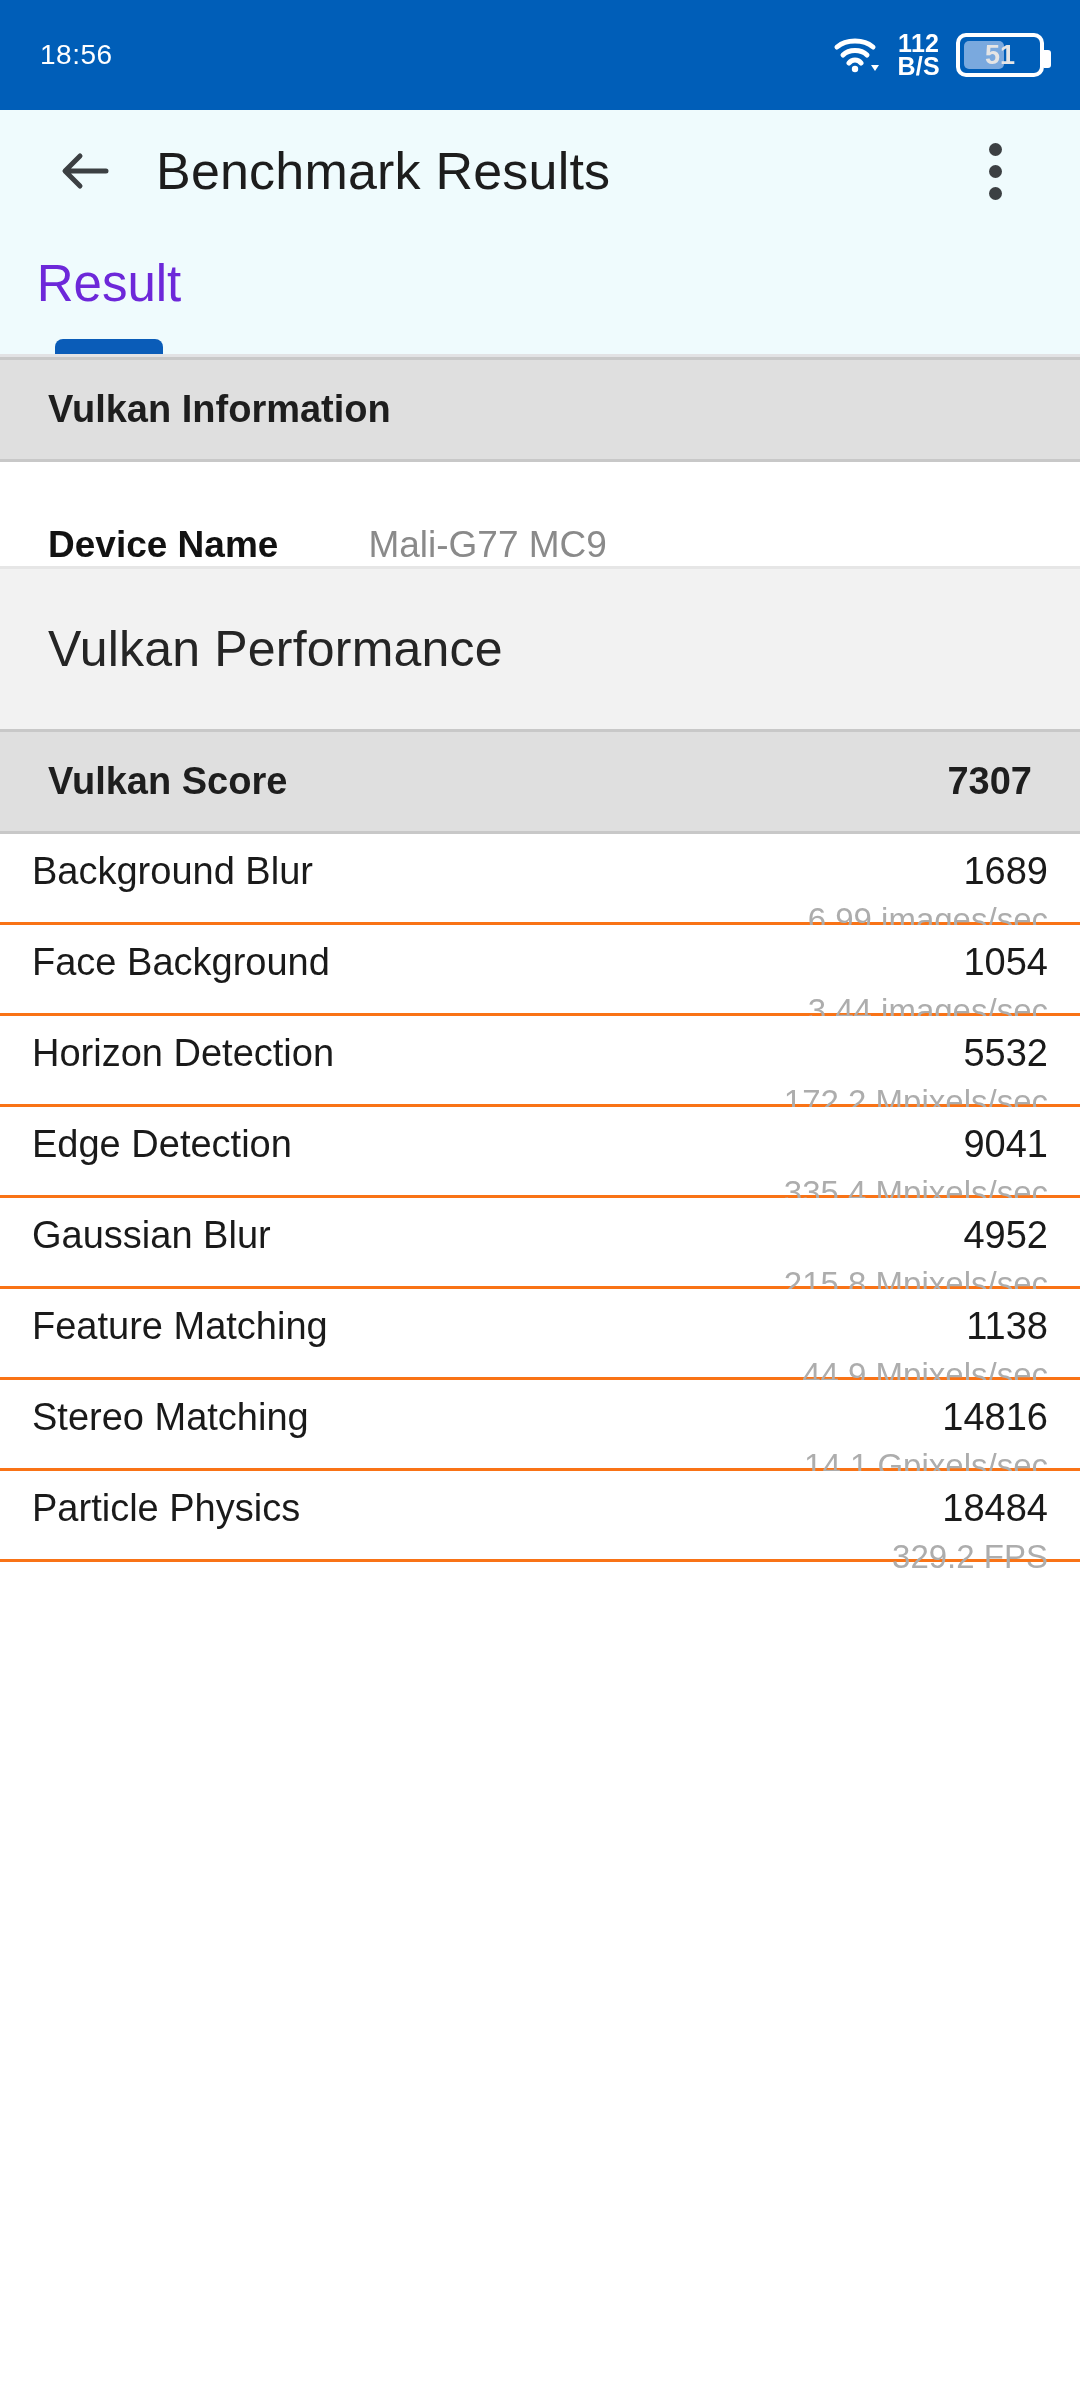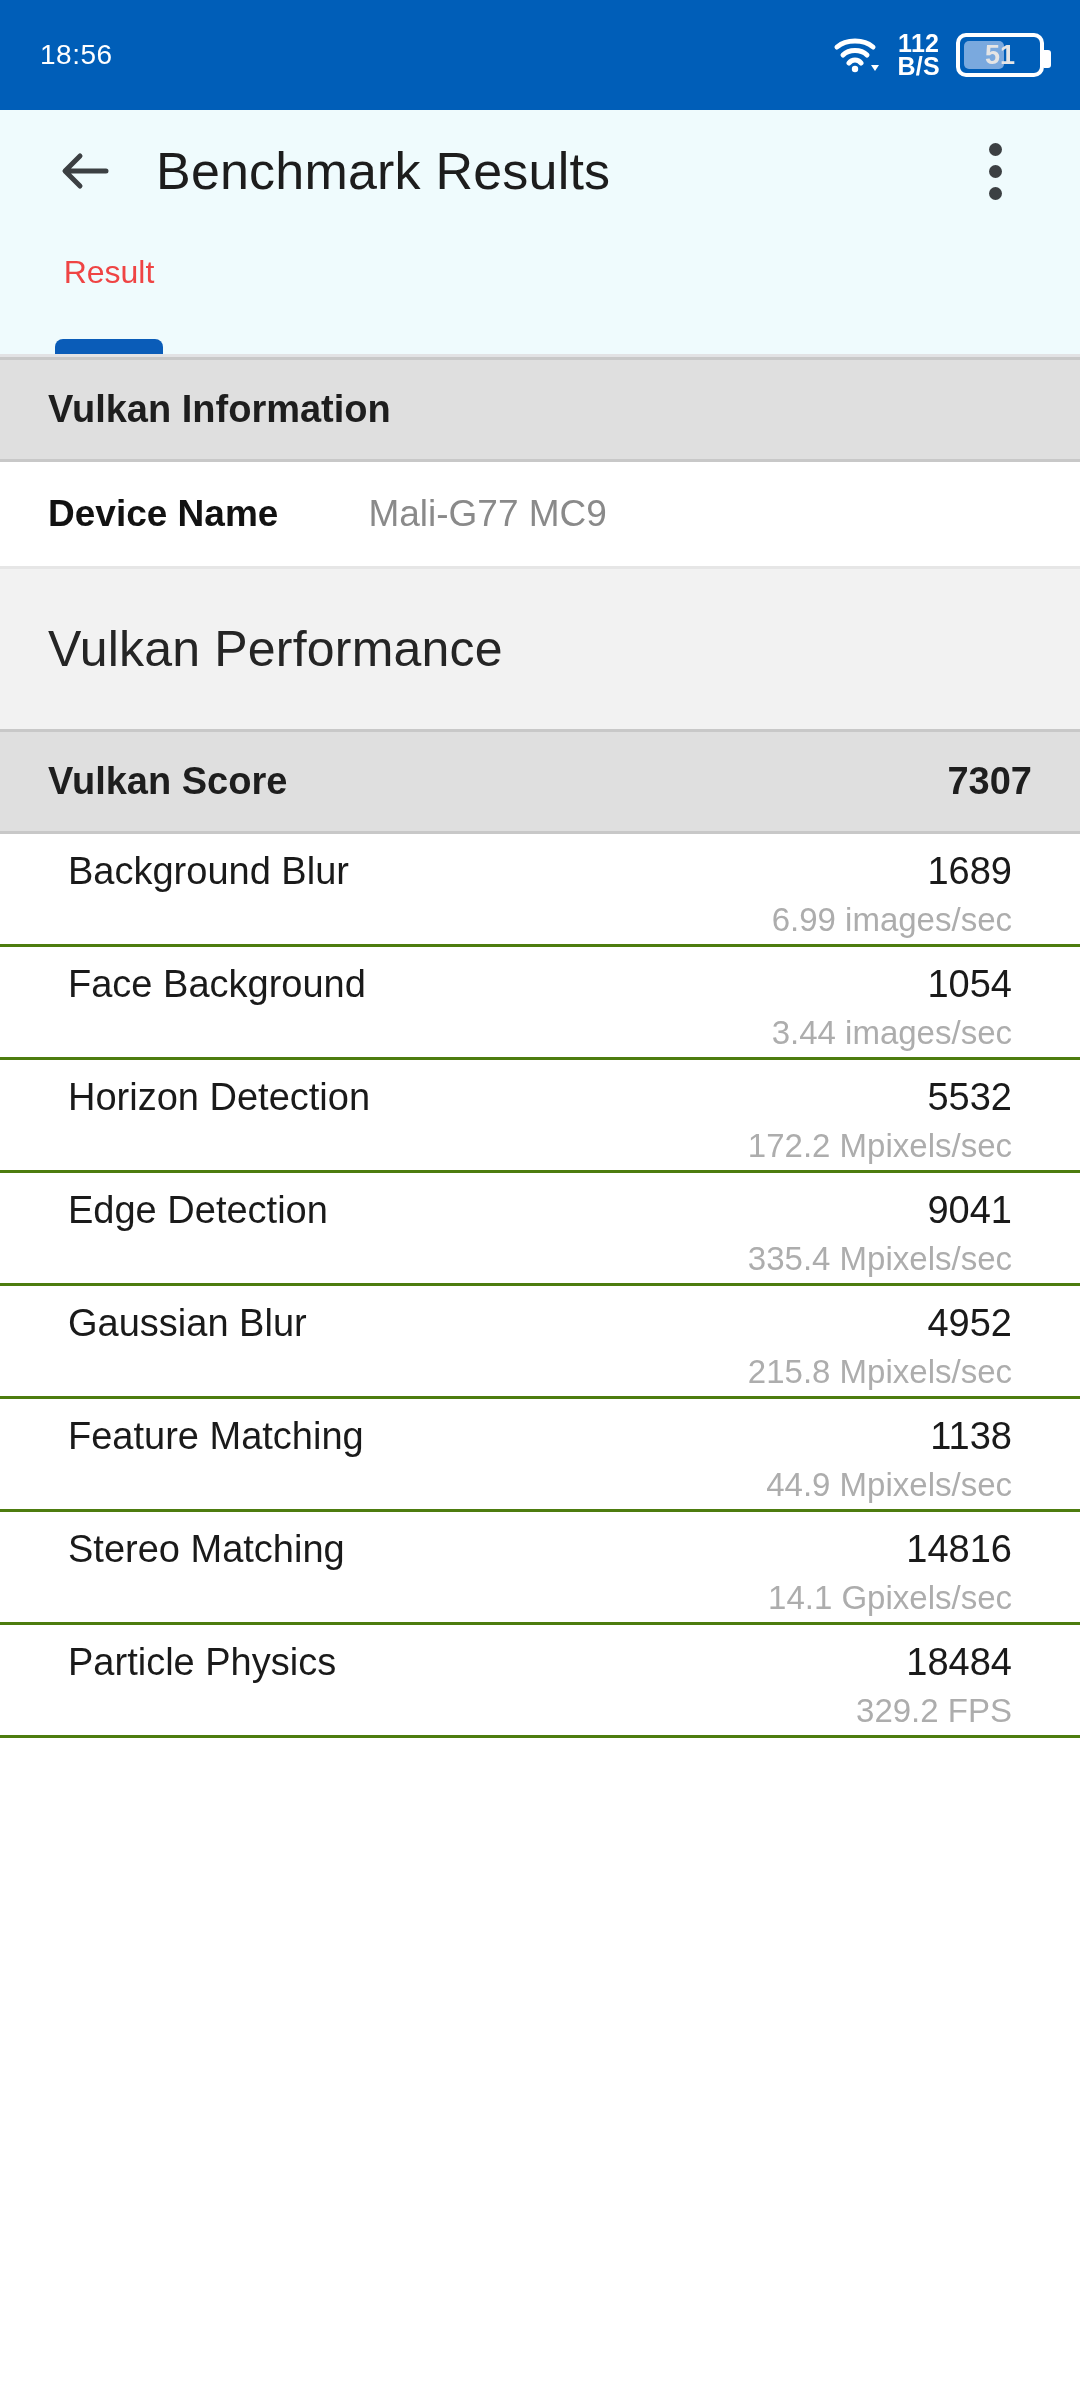--- a/index.html
+++ b/index.html
@@ -58,54 +58,54 @@
   }
   .kebab i{ width:13px; height:13px; border-radius:50%; background:#3c4043; display:block; }
 
   
   .tabbar{ height:122px; background:#effbfd; position:relative; }
   .tab{
     position:absolute; left:0; top:0; height:122px; width:218px;
     display:flex; align-items:flex-start; justify-content:center;
     padding-top:22px;
   }
-  .tab span{ font-size:32px; color:#ef4444; font-weight:normal; }
+  .tab span{ font-size:51px; color:#6d28d9; font-weight:normal; }
   .tab-indicator{
     position:absolute; left:55px; bottom:0; width:108px; height:15px;
     background:#0a5cb8; border-radius:8px 8px 0 0;
   }
   .tab-divider{ height:3px; background:#e2e2e4; }
 
   
   .sec-head{
     background:#dfdfdf; height:105px;
     display:flex; align-items:center; padding:0 48px;
     border-top:3px solid #c8c8c8; border-bottom:3px solid #c8c8c8;
   }
   .sec-head .lbl{ font-size:38px; font-weight:bold; color:#1e1e1e; }
   .sec-head .val{ margin-left:auto; font-size:38px; font-weight:bold; color:#1e1e1e; }
 
   .kv-row{
     background:#ffffff; height:107px;
-    display:flex; align-items:center; padding:0 48px;
+    display:flex; align-items:flex-end; padding:0 48px;
     border-bottom:3px solid #e6e6e6;
   }
   .kv-row .k{ font-size:37px; font-weight:bold; color:#121212; }
   .kv-row .v{ font-size:37px; color:#8a8a8a; margin-left:90px; }
 
   .big-sec{
     background:#f2f2f2; height:160px;
     display:flex; align-items:center; padding:0 48px;
   }
   .big-sec h2{ font-size:50px; color:#252525; font-weight:normal; letter-spacing:.2px; }
 
   
   .bm-row{
-    background:#ffffff; height:113px; position:relative;
-    border-bottom:3px solid #4d7c0f; padding:0 68px;
+    background:#ffffff; height:91px; position:relative;
+    border-bottom:3px solid #f97316; padding:0 32px;
   }
   .bm-top{
     display:flex; align-items:baseline; justify-content:space-between;
     padding-top:16px;
   }
   .bm-name{ font-size:38px; color:#1a1a1a; }
   .bm-score{ font-size:38px; color:#1a1a1a; }
   .bm-sub{
     text-align:right; font-size:33px; color:#adadad; margin-top:8px;
   }

